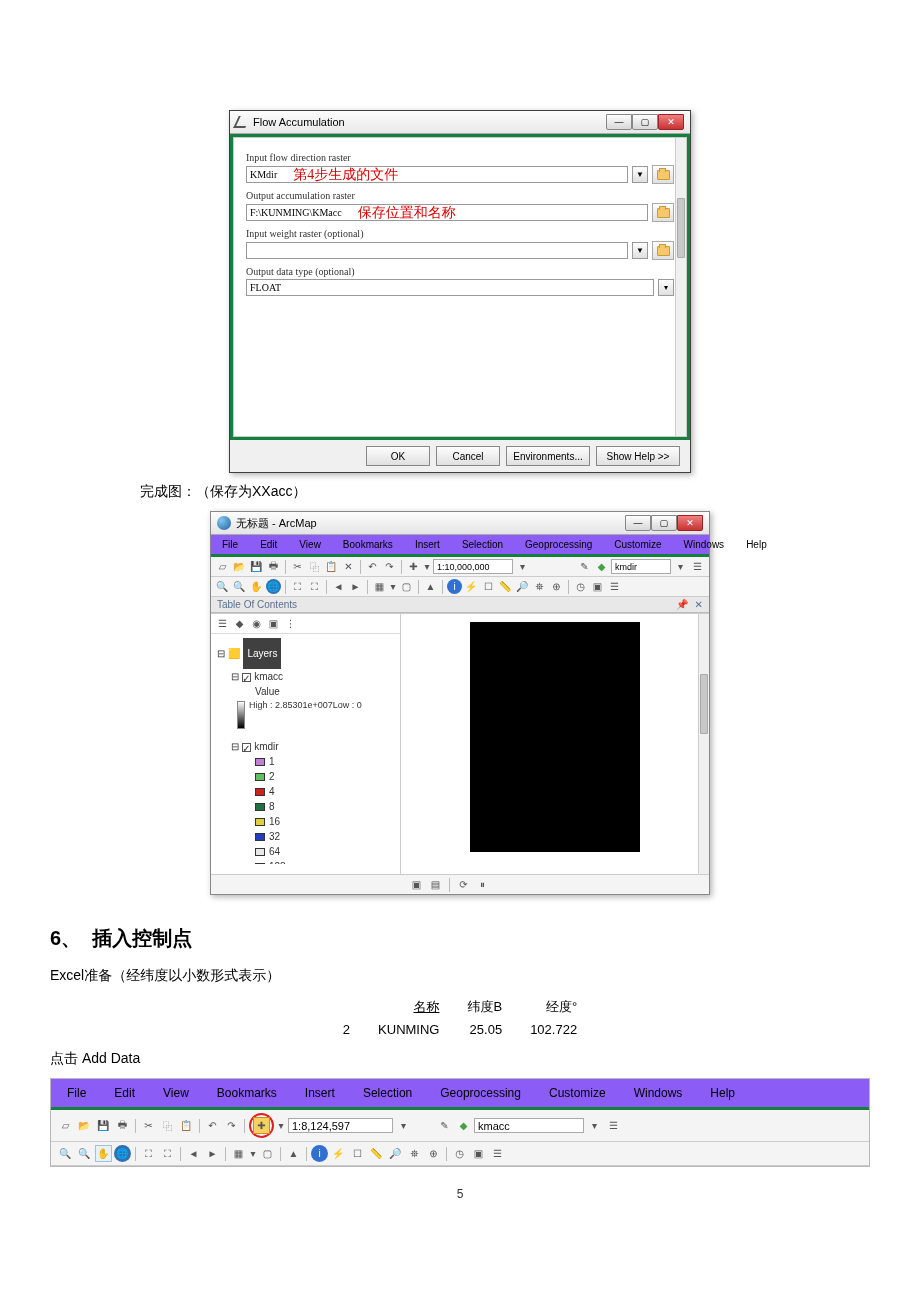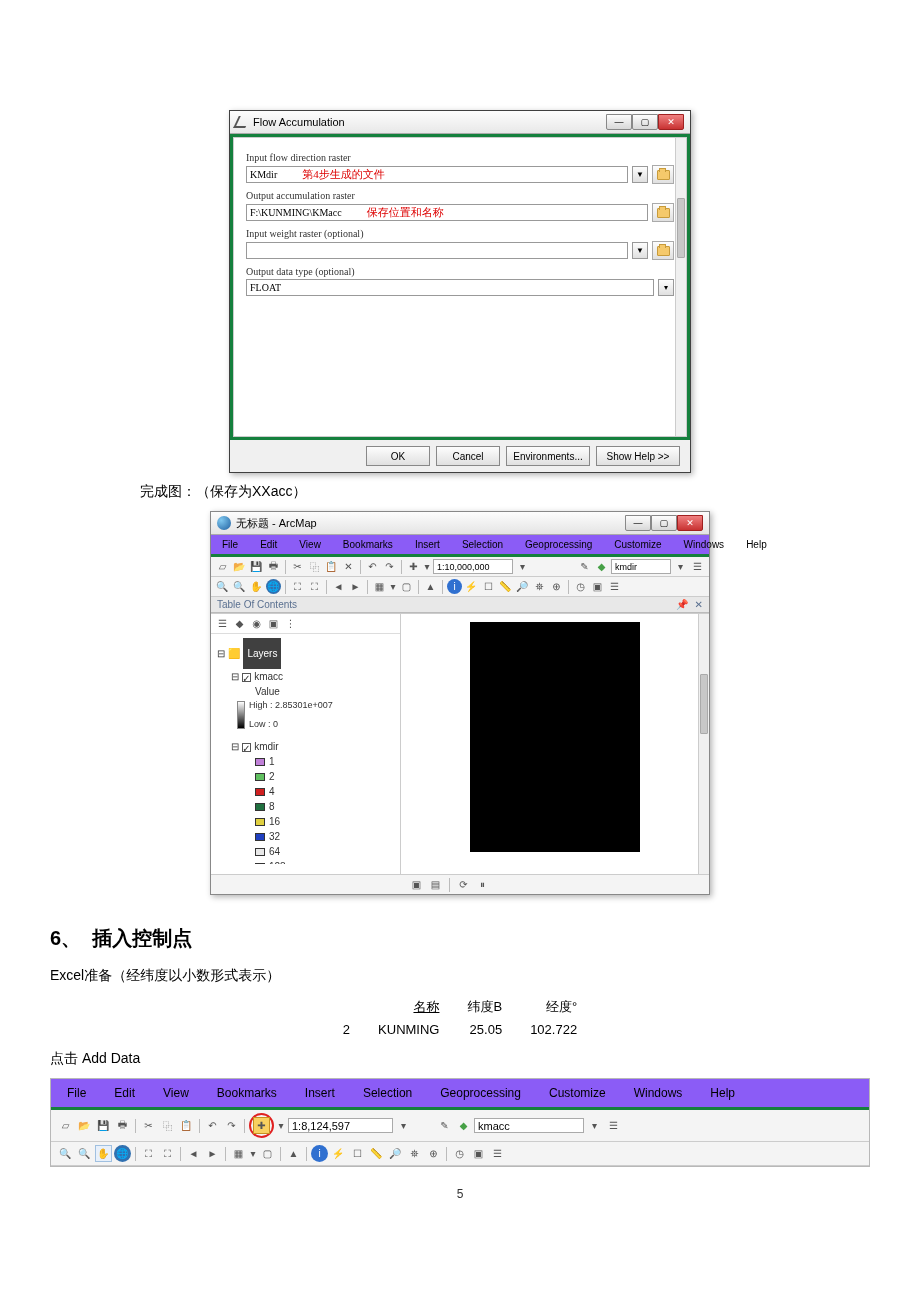--- a/index.html
+++ b/index.html
@@ -12,21 +12,21 @@
 .winbtn{width:26px;height:16px;border:1px solid #888;background:linear-gradient(#fdfdfd,#d8d8d8);border-radius:0 0 2px 2px;display:flex;align-items:center;justify-content:center;font-size:9px}
 .winbtn.close{background:linear-gradient(#f08080,#c83232);color:#fff;border-color:#a02020}
 .dialog-body{background:#fff;margin:3px;padding:8px 12px;border:1px solid #ccc;height:300px;position:relative;font-size:10px;font-family:"MS Sans Serif",Tahoma}
 .fld-label{margin:6px 0 2px;color:#333}
 .fld-row{display:flex;align-items:center;gap:4px}
 .fld-input{flex:1;height:17px;border:1px solid #999;background:#fff;padding:1px 3px;font-size:10px;display:flex;align-items:center}
 .fld-btn{width:22px;height:19px;border:1px solid #aaa;background:linear-gradient(#fdfdfd,#e0e0e0);display:flex;align-items:center;justify-content:center}
 .folder-icon{width:13px;height:10px;background:#f5c96b;border-radius:1px;border:1px solid #c89b3a;position:relative}
 .folder-icon:before{content:"";position:absolute;top:-3px;left:1px;width:5px;height:3px;background:#f5c96b;border:1px solid #c89b3a;border-bottom:none}
 .dd-arrow{width:16px;height:17px;border:1px solid #999;background:linear-gradient(#fdfdfd,#e0e0e0);display:flex;align-items:center;justify-content:center;font-size:8px}
-.red-note{color:#d00;font-size:11px;margin-left:25px}
+.red-note{color:#d00;font-size:14px;margin-left:16px}
 .dialog-footer{display:flex;justify-content:flex-end;gap:6px;padding:6px 10px;background:#f0f0f0}
 .dlg-btn{min-width:64px;height:20px;font-size:10px;border:1px solid #888;background:linear-gradient(#fdfdfd,#e0e0e0);border-radius:0}
 .body-text{margin:10px 0;font-size:14px}
 .arcmap{width:500px;margin:5px auto 30px;border:1px solid #888;box-shadow:2px 2px 6px rgba(0,0,0,.3)}
 .arcmap .titlebar{background:linear-gradient(#fdfdfd,#e4e4e4)}
 .arcmap .globe{width:14px;height:14px;border-radius:50%;background:radial-gradient(circle at 30% 30%,#7fc8f0,#2060a0);margin-right:5px}
 .menubar{display:flex;gap:8px;padding:2px 4px;background:#8b5cf6;font-size:10px;border-bottom:3px solid #15803d}
 .menubar span{padding:2px 7px;cursor:default}
 .toolbar{display:flex;align-items:center;gap:2px;padding:2px 4px;background:#f4f4f4;border-bottom:1px solid #ccc;font-size:9px;flex-wrap:nowrap;overflow:hidden}
 .tb-ico{width:15px;height:15px;border:1px solid transparent;display:flex;align-items:center;justify-content:center;font-size:10px;color:#555}
@@ -213,21 +213,21 @@
         <span class="tb-ico">◉</span>
         <span class="tb-ico">▣</span>
         <span class="tb-ico">⋮</span>
       </div>
       <div class="toc-tree">
         <div>⊟ 🟨 <span class="layers-root">Layers</span></div>
         <div class="tree-in">⊟ <span class="chk on"></span><span>kmacc</span></div>
         <div class="tree-in" style="margin-left:38px">Value</div>
         <div style="display:flex">
             <span class="grad"></span>
-          <div style="font-size:9px;display:flex;flex-direction:column;justify-content:space-between">
+          <div style="font-size:9px;display:flex;justify-content:space-between">
             <span>High : 2.85301e+007</span>
             <span>Low : 0</span>
           </div>
         </div>
         <div style="height:8px"></div>
         <div class="tree-in">⊟ <span class="chk on"></span><span>kmdir</span></div>
         <div id="dir-legend" style="margin-left:38px">
             <div><span class="swatch" style="background:#c080d8"></span>1</div>
             <div><span class="swatch" style="background:#60c060"></span>2</div>
             <div><span class="swatch" style="background:#d02020"></span>4</div>

